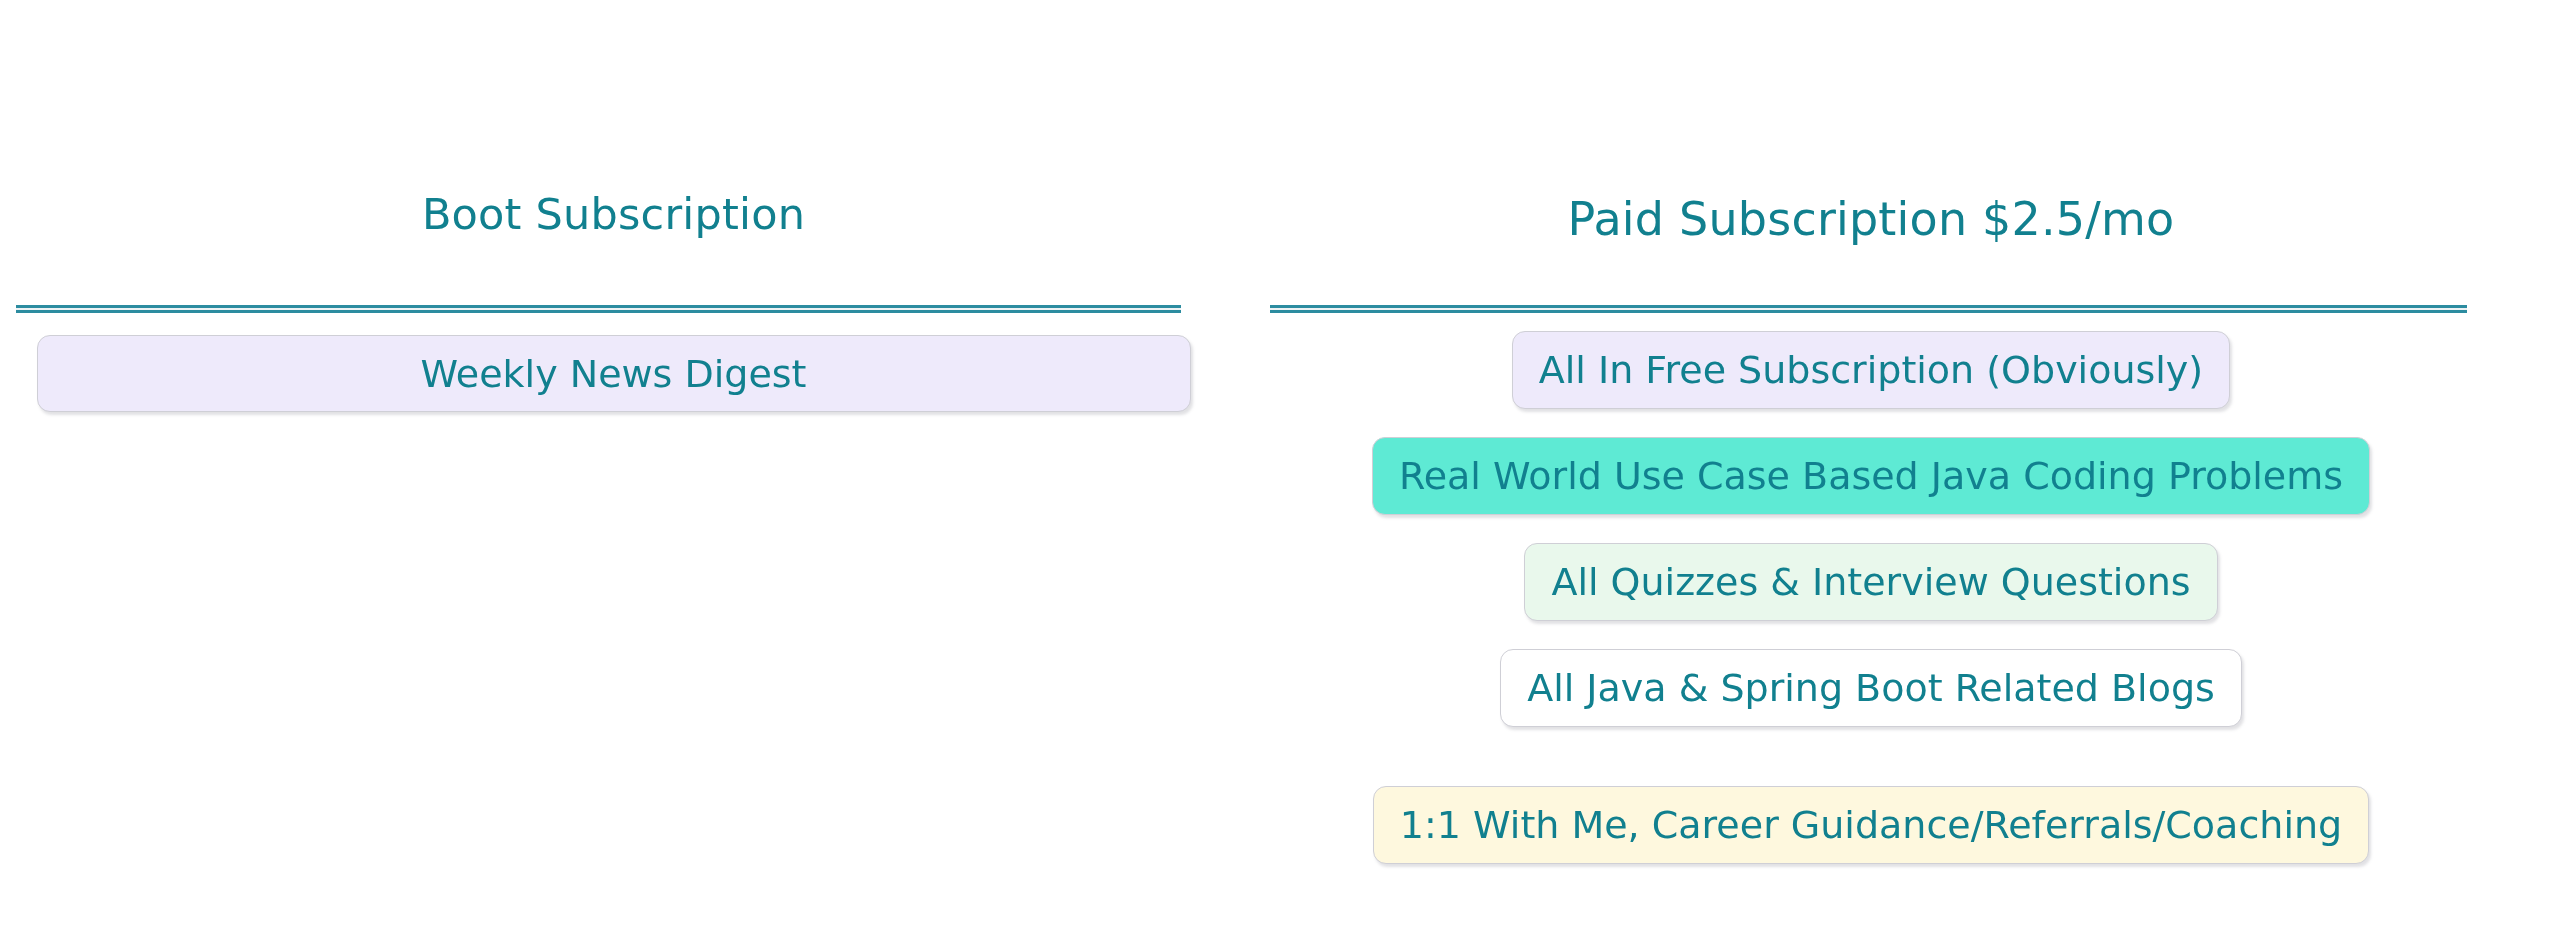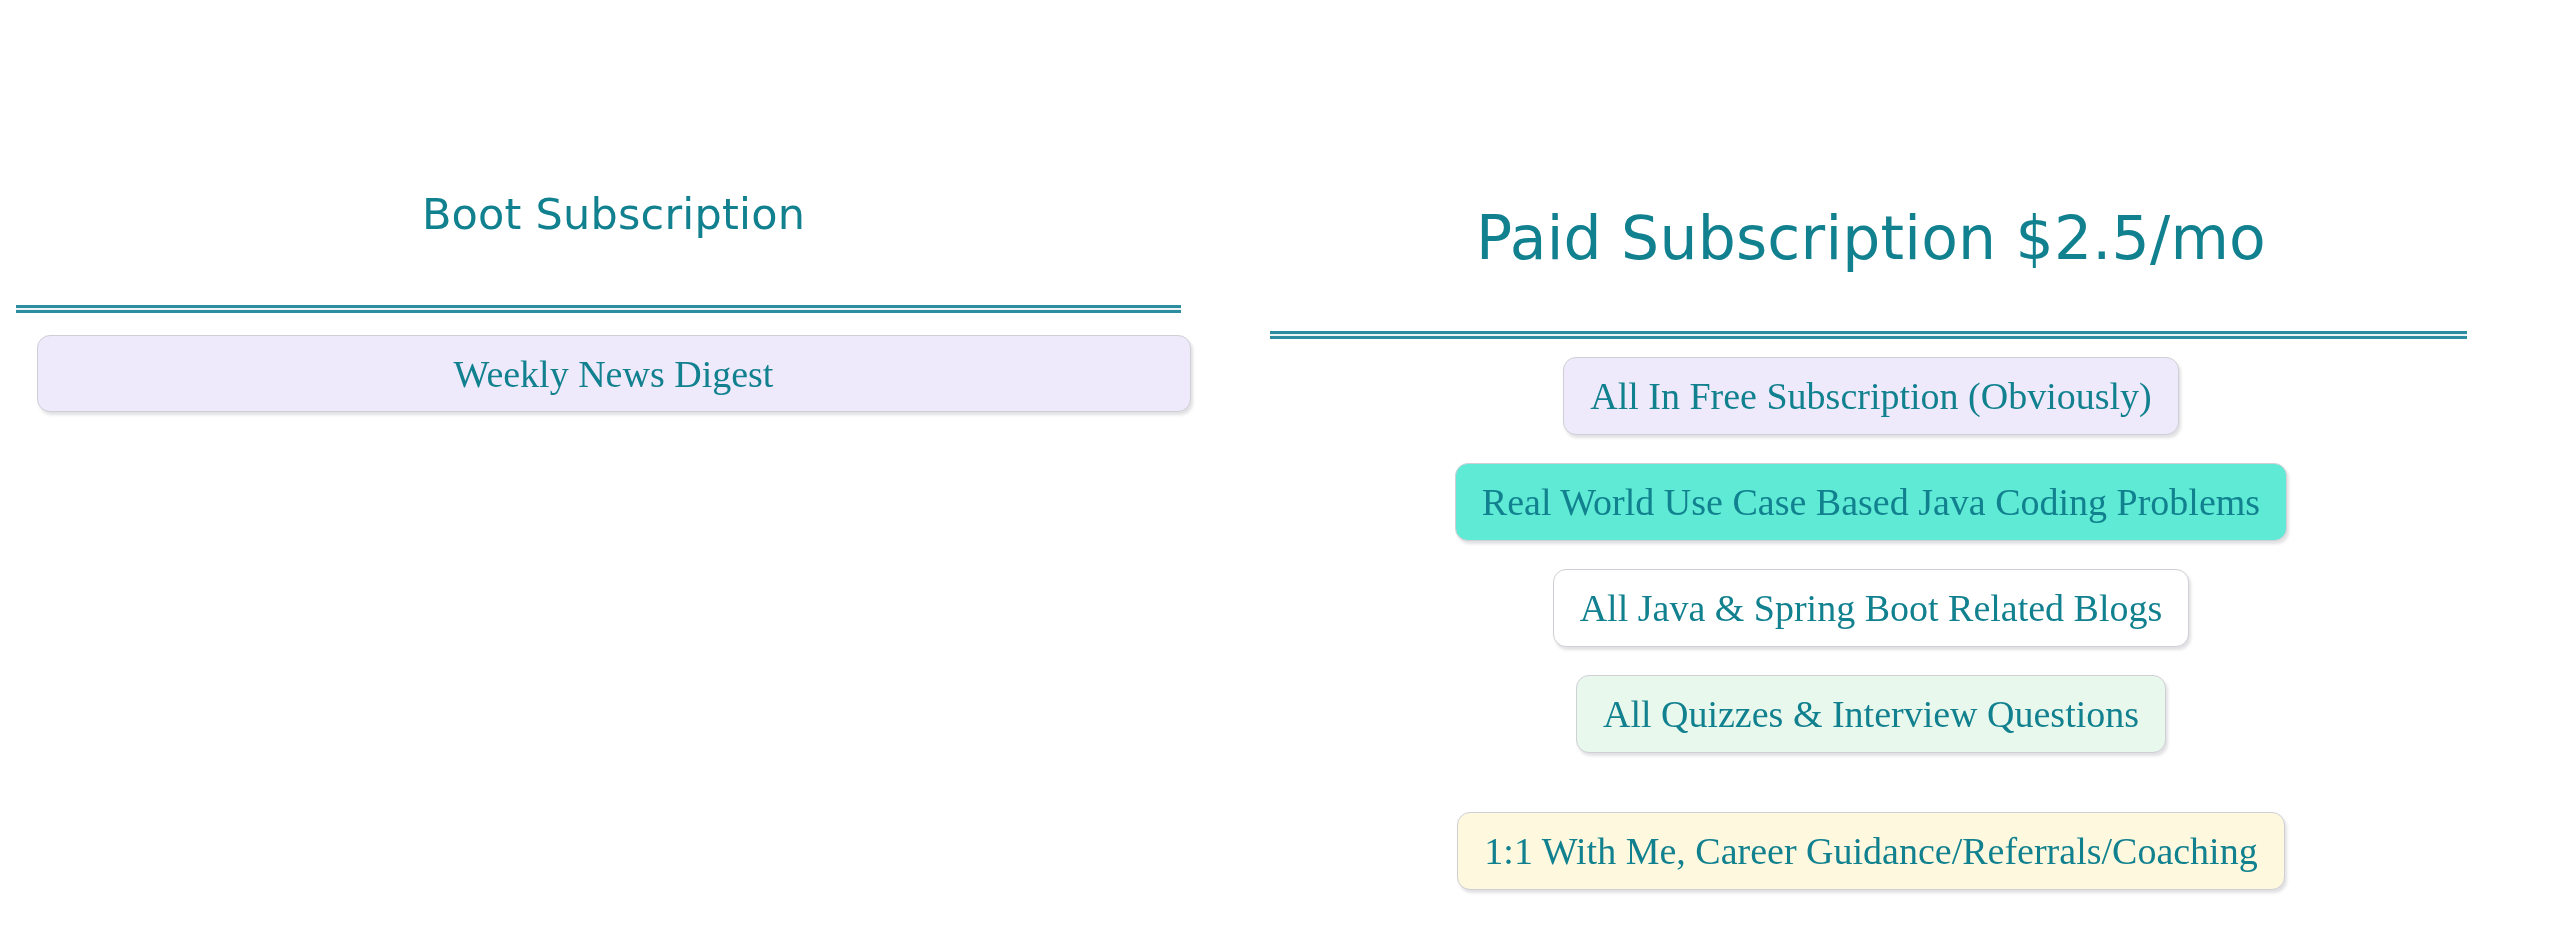--- a/index.html
+++ b/index.html
@@ -42,23 +42,23 @@
     letter-spacing: 0.2px;
     white-space: nowrap;
   }
   .plan-col.free .plan-title {
     font-size: 43px;
     line-height: 1;
     margin: 0;
     padding-top: 193px;
   }
   .plan-col.paid .plan-title {
-    font-size: 60px;
+    font-size: 46px;
     line-height: 1;
-    margin: 12px;
+    margin: 0;
     padding-top: 196px;
   }
 
   .plan-rule {
     height: 0;
     border-top: 3px solid #2C8CA0;
     border-bottom: 3px solid #2C8CA0;
     background: #EDF2F4;
     box-sizing: content-box;
   }
@@ -71,21 +71,20 @@
     height: 2px;
   }
 
   .pill-list {
     list-style: none;
     margin: 0;
     padding: 0;
     display: flex;
     flex-direction: column;
     align-items: center;
-    font-family: Liberation Serif, serif;
   }
   .plan-col.free .pill-list { margin-top: 22px; }
   .plan-col.paid .pill-list { margin-top: 18px; }
 
   .pill {
     box-sizing: border-box;
     border: 1.5px solid #CFCFD6;
     border-radius: 13px;
     box-shadow: 2px 3px 3px rgba(120,120,130,0.22);
     color: #11808F;
@@ -127,20 +126,20 @@
       <li class="pill" style="background-color: rgb(238, 234, 251);">Weekly News Digest</li>
     </ul>
   </section>
 
   <section class="plan-col paid">
     <h2 class="plan-title">Paid Subscription $2.5/mo</h2>
     <div class="plan-rule"></div>
     <ul class="pill-list">
       <li class="pill" style="background-color: rgb(238, 234, 251);">All In Free Subscription (Obviously)</li>
       <li class="pill" style="background-color: #5eead4;">Real World Use Case Based Java Coding Problems</li>
+      <li class="pill" style="background-color: rgb(233, 248, 236);">All Quizzes &amp; Interview Questions</li>
       <li class="pill" style="background-color: rgb(255, 255, 255);">All Java &amp; Spring Boot Related Blogs</li>
-      <li class="pill" style="background-color: rgb(233, 248, 236);">All Quizzes &amp; Interview Questions</li>
       <li class="pill" style="background-color: rgb(254, 248, 222);">1:1 With Me, Career Guidance/Referrals/Coaching</li>
     </ul>
   </section>
 
 </div>
 
 
 </body></html>

